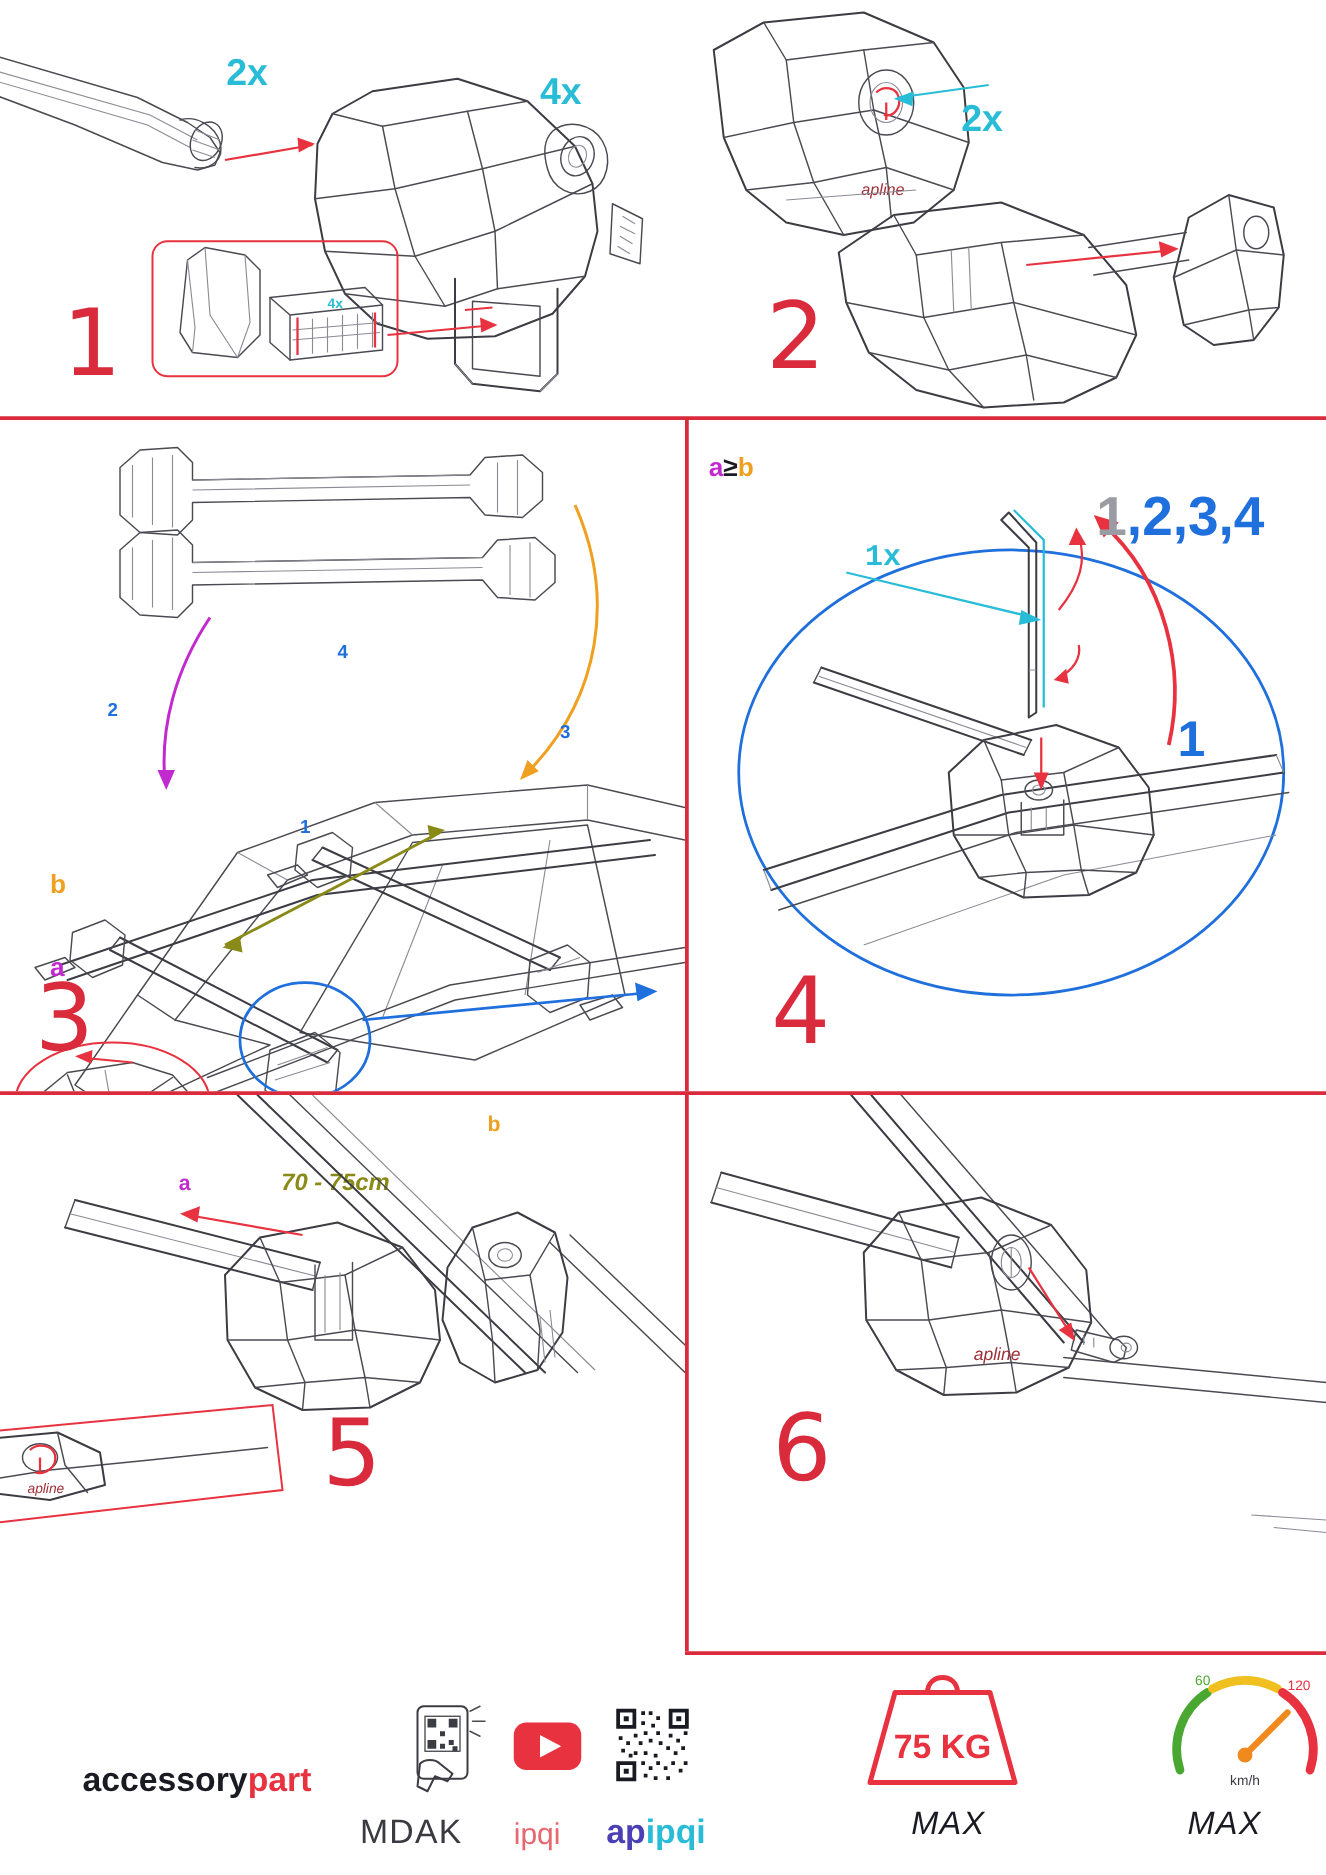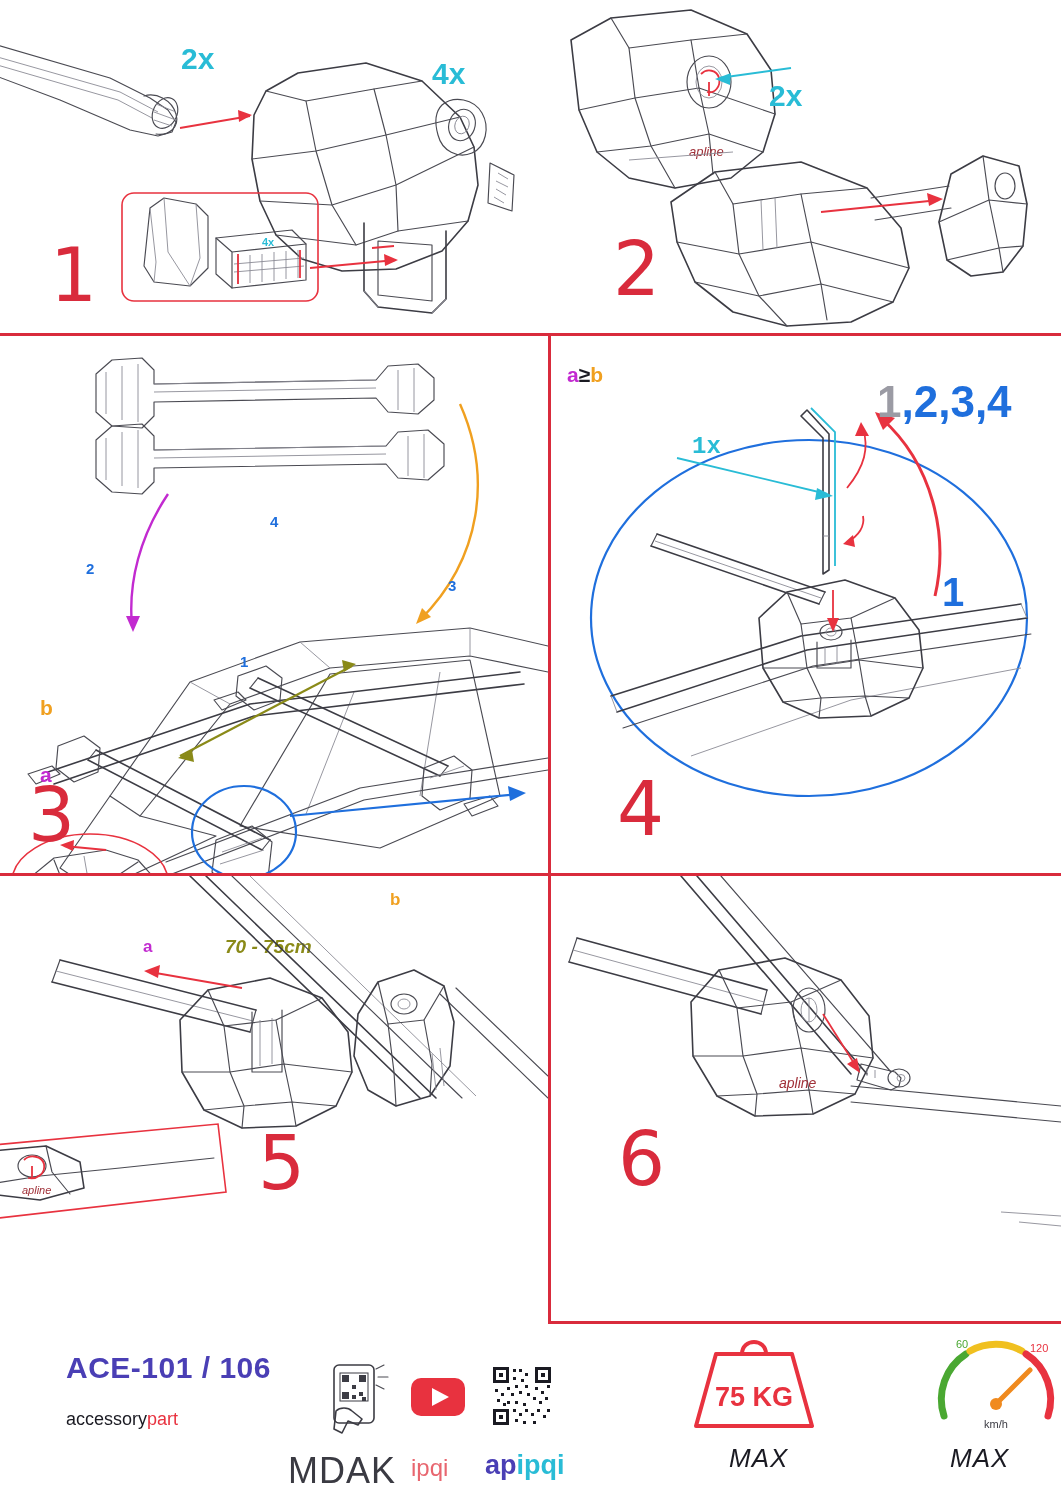--- a/index.html
+++ b/index.html
@@ -68,27 +68,27 @@
   .footer-text {
     position: absolute;
   }
   #model-code {
     color: #4a3fb5;
     font-size: 30px;
     font-weight: 700;
     letter-spacing: 0.5px;
   }
   .brand-accessory {
-    font-size: 18px;
-    font-weight: 400;
+    font-size: 27px;
+    font-weight: 700;
     color: #1a1a22;
   }
   .brand-part { color: #e8323f; }
   .brand-mdak {
-    font-size: 36px;
+    font-size: 27px;
     color: #3a3a42;
     letter-spacing: 1px;
   }
   .brand-ipqi {
     font-size: 24px;
     color: #e8666f;
   }
   .brand-ap {
     font-size: 27px;
     color: #4a3fb5;
@@ -394,21 +394,21 @@
       <path fill="#e8323f" d="M292 208 L302 199 L304 211 Z"></path>
 
       <path class="cy" d="M126 122 L276 158"></path>
       <path fill="#29bcd6" d="M282 160 L266 152 L264 164 Z"></path>
 
       <path class="red-arr" style="stroke-width:3" d="M384 260 C398 200 382 128 330 82"></path>
       <path fill="#e8323f" d="M324 76 L344 82 L332 94 Z"></path>
     </svg>
     <span class="ab-txt" style="left:16px; top:27px;"><span style="color:#c22ad0;">a</span><span style="color:#1a1a22;">≥</span><span style="color:#f0a020;">b</span></span>
     <span class="qty-sm" style="left:141px; top:97px;font-family:Liberation Mono, monospace;">1x</span>
-    <span class="steps-multi" style="left:326px; top:41px;"><span style="color:#9b9ba4;">1</span><span style="color:#1f6fdd;">,2,3,4</span></span>
+    <span class="steps-multi" style="left:326px; top:53px;"><span style="color:#9b9ba4;">1</span><span style="color:#1f6fdd;">,2,3,4</span></span>
     <span style="position:absolute; left:391px; top:234px; color:#1f6fdd; font-size:40px; font-weight:700;">1</span>
     <span class="step-num" style="left:66px; top:436px;">4</span>
   </div>
 
   <div class="panel" style="left:0; top:876px; width:548px; height:445px;">
     <svg width="548" height="445" viewBox="0 0 548 445">
 
       <path class="ln-th" d="M190 0 L420 222"></path>
       <path class="ln-th" d="M206 0 L436 222"></path>
       <path class="ln" d="M232 0 L462 222"></path>
@@ -497,21 +497,20 @@
         <path class="ln-lt" d="M316 192 L316 200 M324 194 L324 202"></path>
       </g>
 
       <path class="red-arr" d="M272 138 L306 192"></path>
       <path fill="#e8323f" d="M309 197 L296 188 L306 182 Z"></path>
     </svg>
     <span class="step-num" style="left:67px; top:246px;">6</span>
   </div>
 
   <div class="panel" style="left:0; top:1321px; width:548px; height:179px;">
-    <span id="model-code" class="footer-text" style="left:66px; top:30px;">ACE-101 / 106</span>
     <span class="footer-text brand-accessory" style="left:66px; top:88px;"><span>accessory</span><span class="brand-part">part</span></span>
 
     <svg style="position:absolute; left:318px; top:40px;" width="74" height="86" viewBox="0 0 74 86">
       <rect class="ln-th" x="16" y="4" width="40" height="58" rx="5"></rect>
       <rect x="22" y="12" width="28" height="28" fill="none" stroke="#3c3c44" stroke-width="1"></rect>
       <g fill="#3c3c44">
         <rect x="24" y="14" width="7" height="7"></rect>
           <rect x="41" y="14" width="7" height="7"></rect>
         <rect x="24" y="31" width="7" height="7"></rect>
           <rect x="34" y="24" width="4" height="4"></rect>

